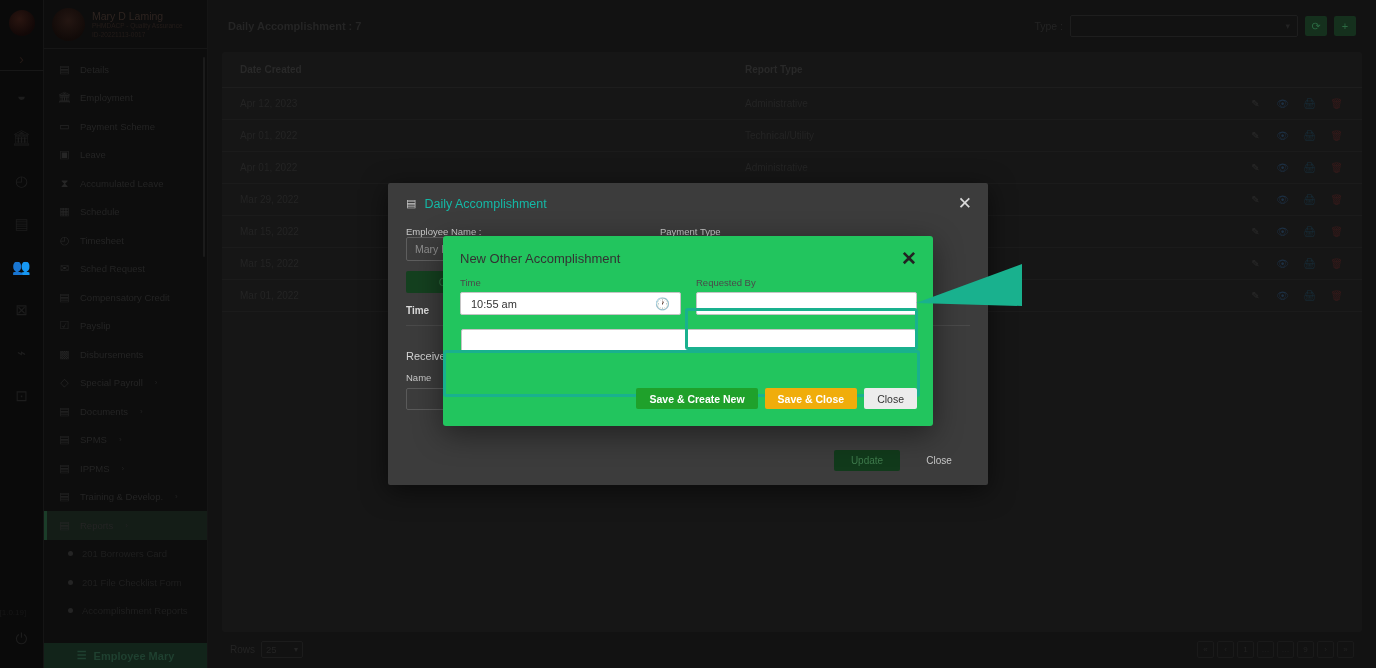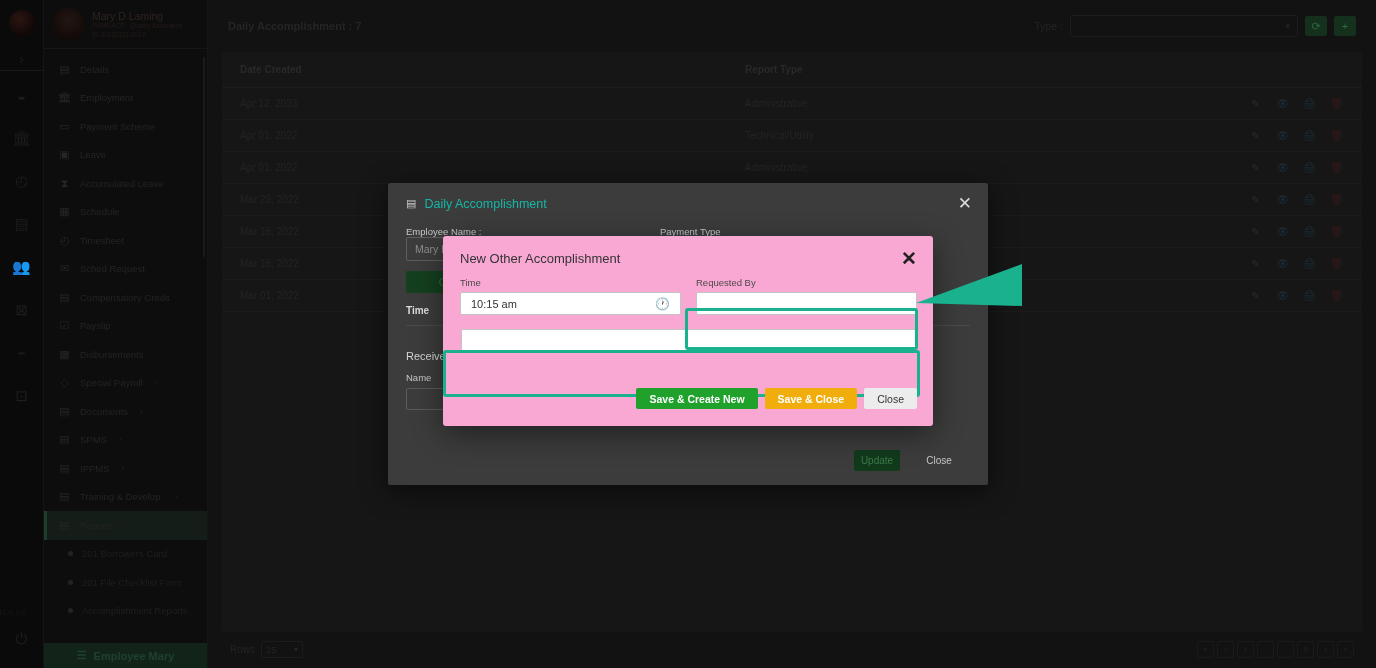--- a/index.html
+++ b/index.html
@@ -125,29 +125,29 @@
   .da-input { width: 218px; height: 24px; border: 1px solid #5e5e5e; border-radius: 2px;
     background: #3c3c3c; color: #8e8e8e; font-size: 10.5px; display: flex; align-items: center; padding: 0 8px; }
   .da-btn-other { margin-top: 10px; width: 92px; height: 22px; background: #14401f; border-radius: 2px;
     display: flex; align-items: center; justify-content: center; color: #2f7140; font-size: 10.5px; }
   .da-subhead { margin-top: 12px; font-size: 10px; color: #dcdcdc; font-weight: bold; }
   .da-rule { margin-top: 9px; height: 1px; background: #4a4a4a; }
   .da-received { margin-top: 24px; font-size: 11px; color: #d5d5d5; }
   .da-name-lbl { margin-top: 10px; font-size: 9.5px; color: #c8c8c8; }
   .da-name-in { margin-top: 5px; width: 218px; height: 22px; border: 1px solid #5a5a5a; border-radius: 2px; }
   .da-foot { position: absolute; right: 18px; bottom: 14px; display: flex; gap: 8px; }
-  .da-update { width: 46px; height: 21px; background: #113a1b; border-radius: 2px;
+  .da-update { width: 66px; height: 21px; background: #113a1b; border-radius: 2px;
     display: flex; align-items: center; justify-content: center; color: #3e7a4c; font-size: 10px; }
   .da-close { width: 62px; height: 21px; border-radius: 2px;
     display: flex; align-items: center; justify-content: center; color: #c7c7c7; font-size: 10px; }
 
   
   .modal {
     position: absolute; left: 443px; top: 236px; width: 490px; height: 190px;
-    background: #f9a8d4; border-radius: 3px; box-shadow: 0 8px 30px rgba(0,0,0,.45);
+    background: #22c55e; border-radius: 3px; box-shadow: 0 8px 30px rgba(0,0,0,.45);
   }
   .m-head { display: flex; align-items: center; padding: 13px 16px 0 17px; }
   .m-title { font-size: 13px; color: #333; }
   .m-x { margin-left: auto; font-size: 19px; color: #222; line-height: 1; font-weight: bold; }
   .m-body { padding: 9px 16px 0 17px; position: relative; }
   .m-row { display: flex; gap: 0; }
   .m-col-left { width: 227px; }
   .m-col-right { width: 227px; margin-left: 15px; }
   .m-lbl { font-size: 9.5px; color: #4a4a4a; margin-bottom: 4px; }
   .m-input {
@@ -479,21 +479,21 @@
   <div class="modal">
     <div class="m-head">
       <span class="m-title">New Other Accomplishment</span>
       <span class="m-x">✕</span>
     </div>
     <div class="m-body">
       <div class="m-row">
         <div class="m-col-left">
           <div class="m-lbl">Time</div>
           <div class="m-input">
-            <span>10:15 am</span>
+            <span>10:55 am</span>
             <span class="clock">🕐</span>
           </div>
         </div>
         <div class="m-col-right">
           <div class="m-lbl">Requested By</div>
           <div class="m-input"></div>
         </div>
       </div>
       <div class="m-job">
         <div class="m-input"></div>

